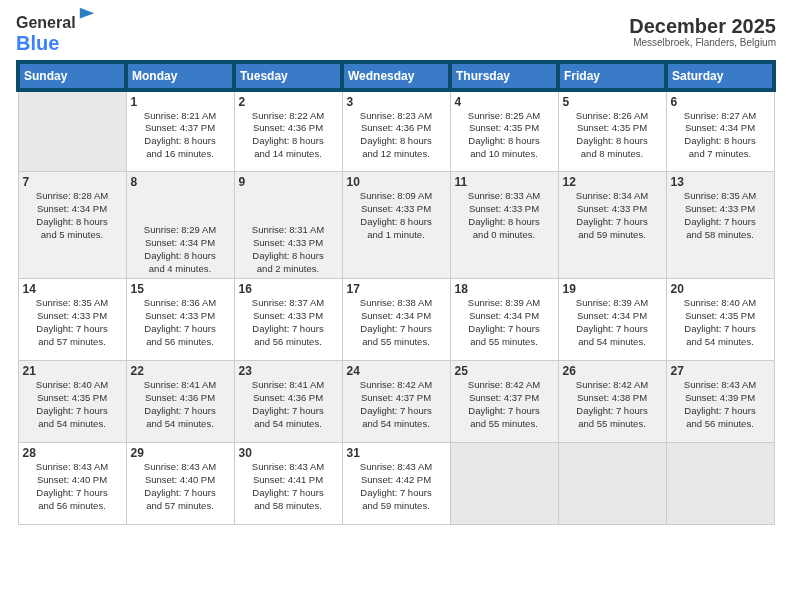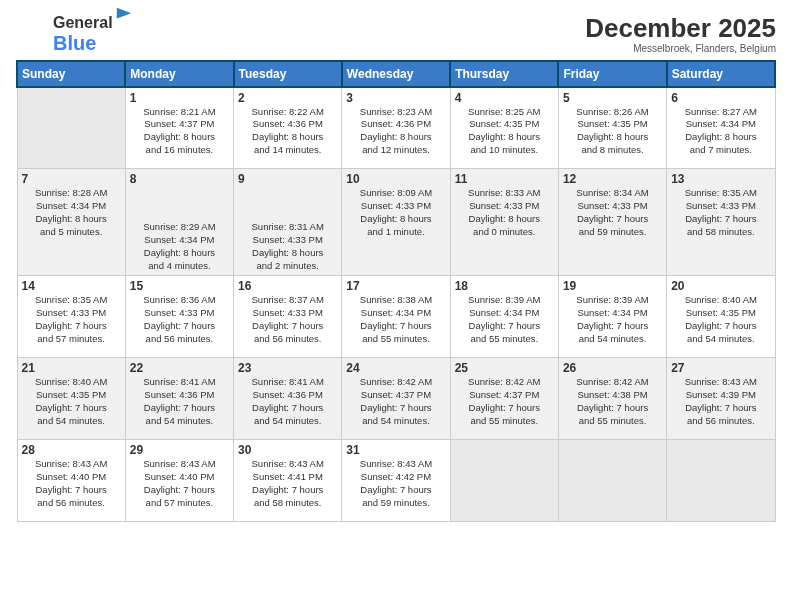--- a/index.html
+++ b/index.html
@@ -12,23 +12,22 @@
     }
     .page {
       width: 792px;
       height: 612px;
       background: #fff;
       padding: 10px 16px 10px 16px;
     }
     .header {
       display: flex;
       justify-content: space-between;
-      align-items: flex-end;
+      align-items: center;
       margin-bottom: 6px;
-      margin-left: 37px;
     }
     .logo {
       display: flex;
       align-items: center;
       margin-top: 4px;
     }
     .logo-text {
       display: flex;
       flex-direction: column;
       line-height: 1.1;
@@ -46,42 +45,42 @@
     .logo-icon {
       width: 18px;
       height: 18px;
       margin-left: 2px;
       margin-top: -8px;
     }
     .title-block {
       text-align: right;
     }
     .month-title {
-      font-size: 26px;
+      font-size: 20px;
       font-weight: bold;
       color: #333;
       line-height: 1.1;
     }
     .location {
       font-size: 10px;
       color: #555;
     }
     .calendar {
       width: 100%;
       border-collapse: collapse;
       table-layout: fixed;
     }
     .calendar th {
       background: #3a7bc8;
       color: #fff;
       font-size: 12px;
       font-weight: bold;
       padding: 5px 4px;
       text-align: left;
-      border: 2px solid #0c4a6e;
+      border: 4px solid #0c4a6e;
     }
     .calendar td {
       border: 1px solid #ccc;
       vertical-align: top;
       padding: 3px 4px;
       height: 82px;
       background: #fff;
       font-size: 10px;
       color: #333;
     }

